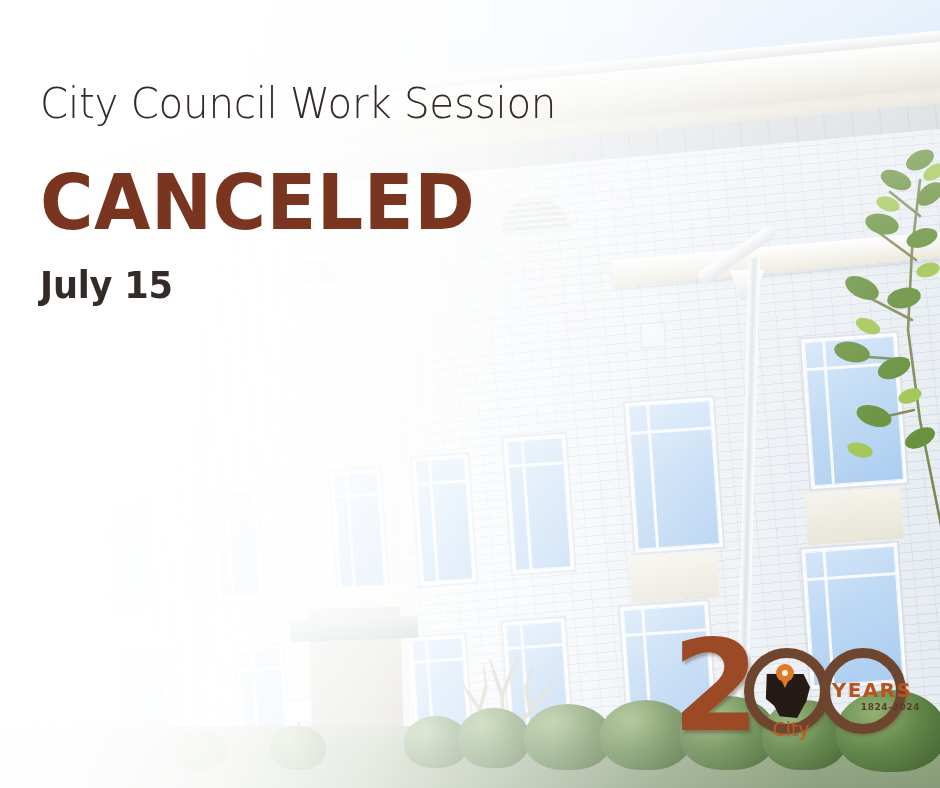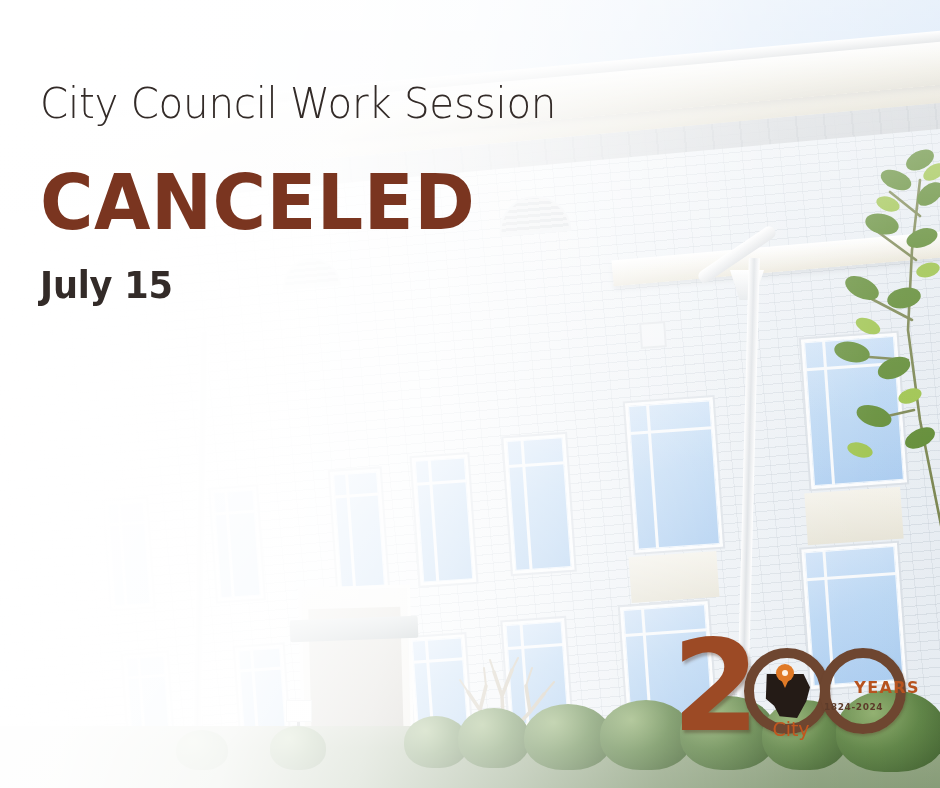--- a/index.html
+++ b/index.html
@@ -198,27 +198,27 @@
   }
   .lg-ring {
     position:absolute; border-radius:50%;
     border:10px solid #6e4630; background:transparent;
     box-shadow:1px 2px 3px rgba(70,40,25,.28);
   }
   .lg-ring.r1 { left:72px;  top:12px; width:86px; height:86px; }
   .lg-ring.r2 { left:148px; top:12px; width:86px; height:86px; }
   .lg-years {
     position:absolute; left:152px; top:42px; width:96px;
-    font-family:"DejaVu Sans", sans-serif; font-weight:bold; font-size:16px;
-    letter-spacing:1.4px; color:#b7531f; text-align:right;
+    font-family:"DejaVu Sans", sans-serif; font-weight:bold; font-size:20px;
+    letter-spacing:1.4px; color:#b7531f; text-align:center;
   }
   .lg-dates {
     position:absolute; left:152px; top:66px; width:96px;
     font-family:"DejaVu Sans", sans-serif; font-weight:bold; font-size:9px;
-    letter-spacing:.6px; color:#5c3b2a; text-align:left;
+    letter-spacing:.6px; color:#5c3b2a; text-align:right;
   }
   .lg-state {
     position:absolute; left:92px; top:38px; width:46px; height:44px;
     background:#241b16;
     clip-path:polygon(6% 0,86% 0,100% 30%,92% 62%,72% 100%,34% 96%,22% 72%,4% 56%);
   }
   .lg-pin {
     position:absolute; left:104px; top:28px; width:18px; height:24px;
   }
   .lg-pin .head {

